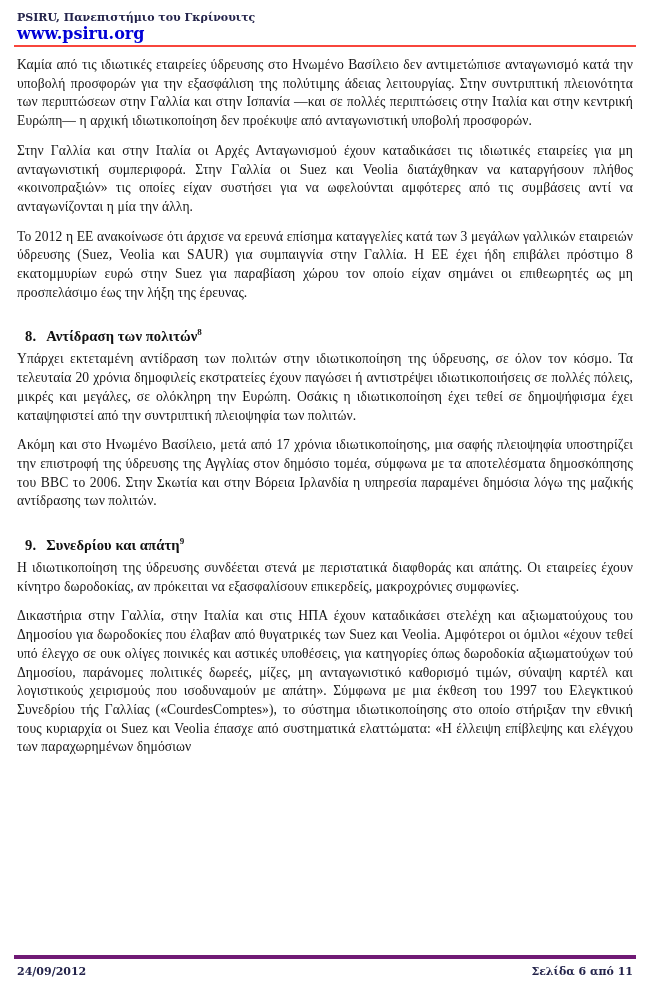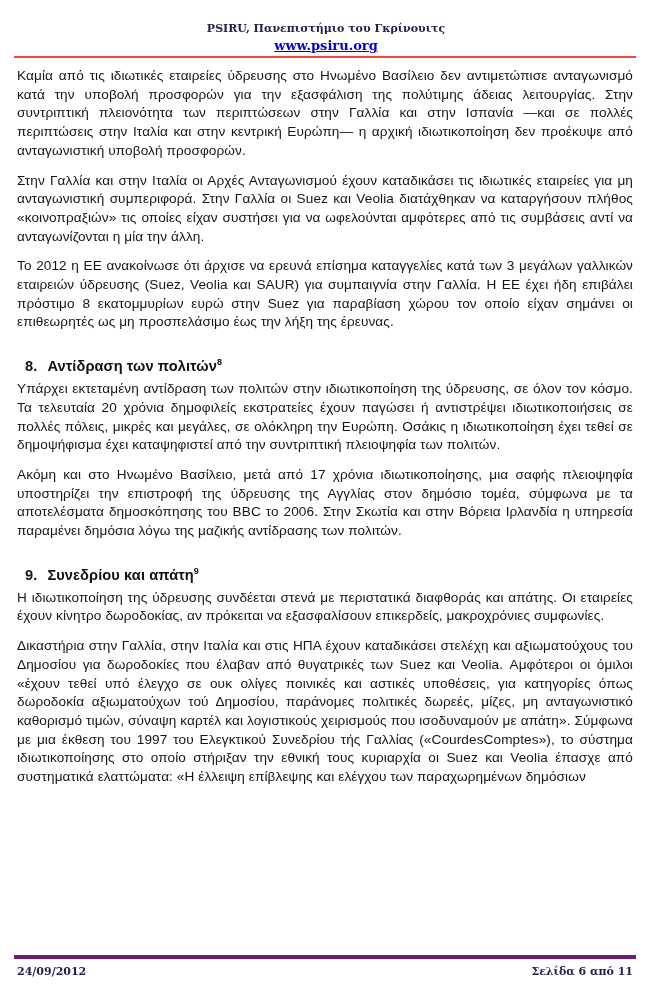--- a/index.html
+++ b/index.html
@@ -7,50 +7,50 @@
   .page {
     position: relative;
     width: 650px;
     height: 991px;
     background: #ffffff;
     font-family: "Liberation Sans", sans-serif;
     color: #151515;
     overflow: hidden;
   }
   
-  .page-header { padding: 22px 15px 0 17px; text-align: center; }
+  .page-header { padding: 11px 15px 0 17px; }
   .org-title {
     font-family: "DejaVu Serif", serif;
     font-weight: bold;
     font-size: 11px;
     line-height: 14px;
     color: #23234a;
   }
   .site-link {
     display: inline-block;
     font-family: "DejaVu Serif", serif;
     font-weight: bold;
-    font-size: 13px;
+    font-size: 16px;
     line-height: 13px;
     color: #0000d6;
-    text-decoration: underline;
     cursor: pointer;
   }
   .header-rule {
     height: 0;
     border-top: 2px solid #f8463c;
     margin: 2px 14px 0 14px;
   }
   
   .doc-body {
     padding: 9px 17px 0 17px;
     text-align: justify;
     font-size: 13.6px;
     line-height: 18.7px;
     letter-spacing: 0.1px;
+    font-family: Liberation Serif, serif;
   }
   .doc-body p { margin: 0 0 11px 0; }
   .doc-body h2 {
     font-size: 14.6px;
     line-height: 19px;
     font-weight: bold;
     text-align: left;
     color: #111111;
     margin: 25px 0 4px 8px;
   }

